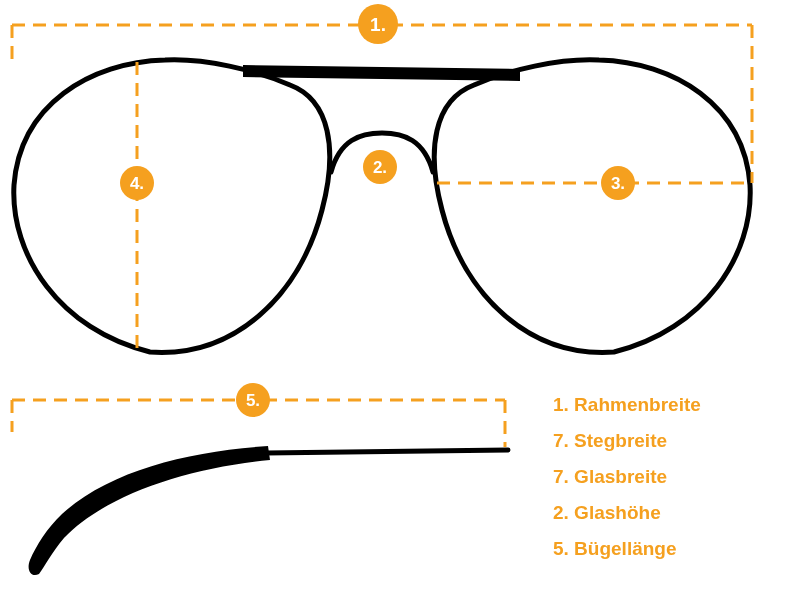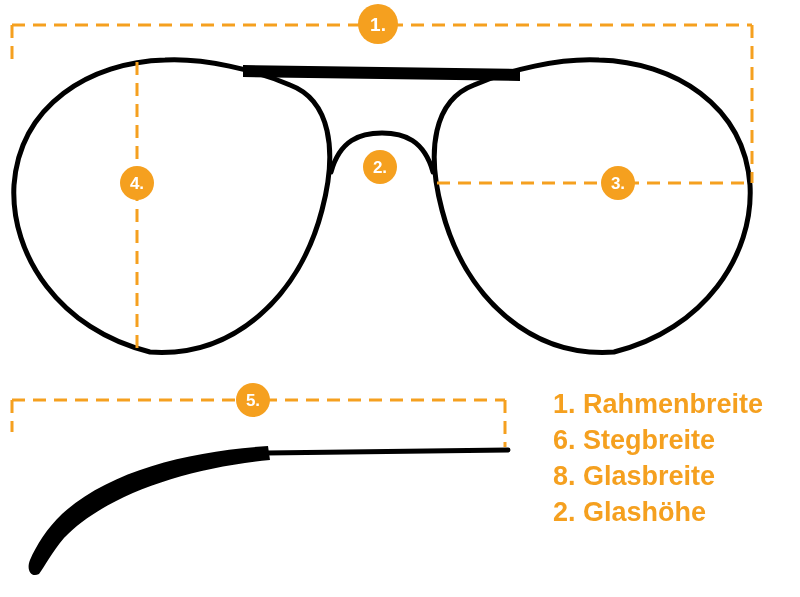--- a/index.html
+++ b/index.html
@@ -35,21 +35,21 @@
   .legend{
     position:absolute;
     left:553px;
     top:390px;
     display:flex;
     flex-direction:column;
     gap:7px;
   }
   .legend-item{
     color:#F5A01F;
-    font-size:27px;
+    font-size:19px;
     line-height:29px;
     font-weight:bold;
     white-space:nowrap;
   }
 </style>
 </head>
 <body>
 
 <div class="stage">
 
@@ -98,18 +98,19 @@
       <g>
         <circle class="marker-circle" cx="253" cy="400" r="17" fill="#F5A01F"></circle>
         <text class="marker-text" x="253" y="406" font-size="17">5.</text>
       </g>
     </g>
 
   </svg>
 
   <div class="legend">
     <div class="legend-item">1. Rahmenbreite</div>
-    <div class="legend-item">6. Stegbreite</div>
-    <div class="legend-item">8. Glasbreite</div>
+    <div class="legend-item">7. Stegbreite</div>
+    <div class="legend-item">7. Glasbreite</div>
     <div class="legend-item">2. Glashöhe</div>
+    <div class="legend-item">5. Bügellänge</div>
   </div>
 
 </div>
 
 </body></html>

